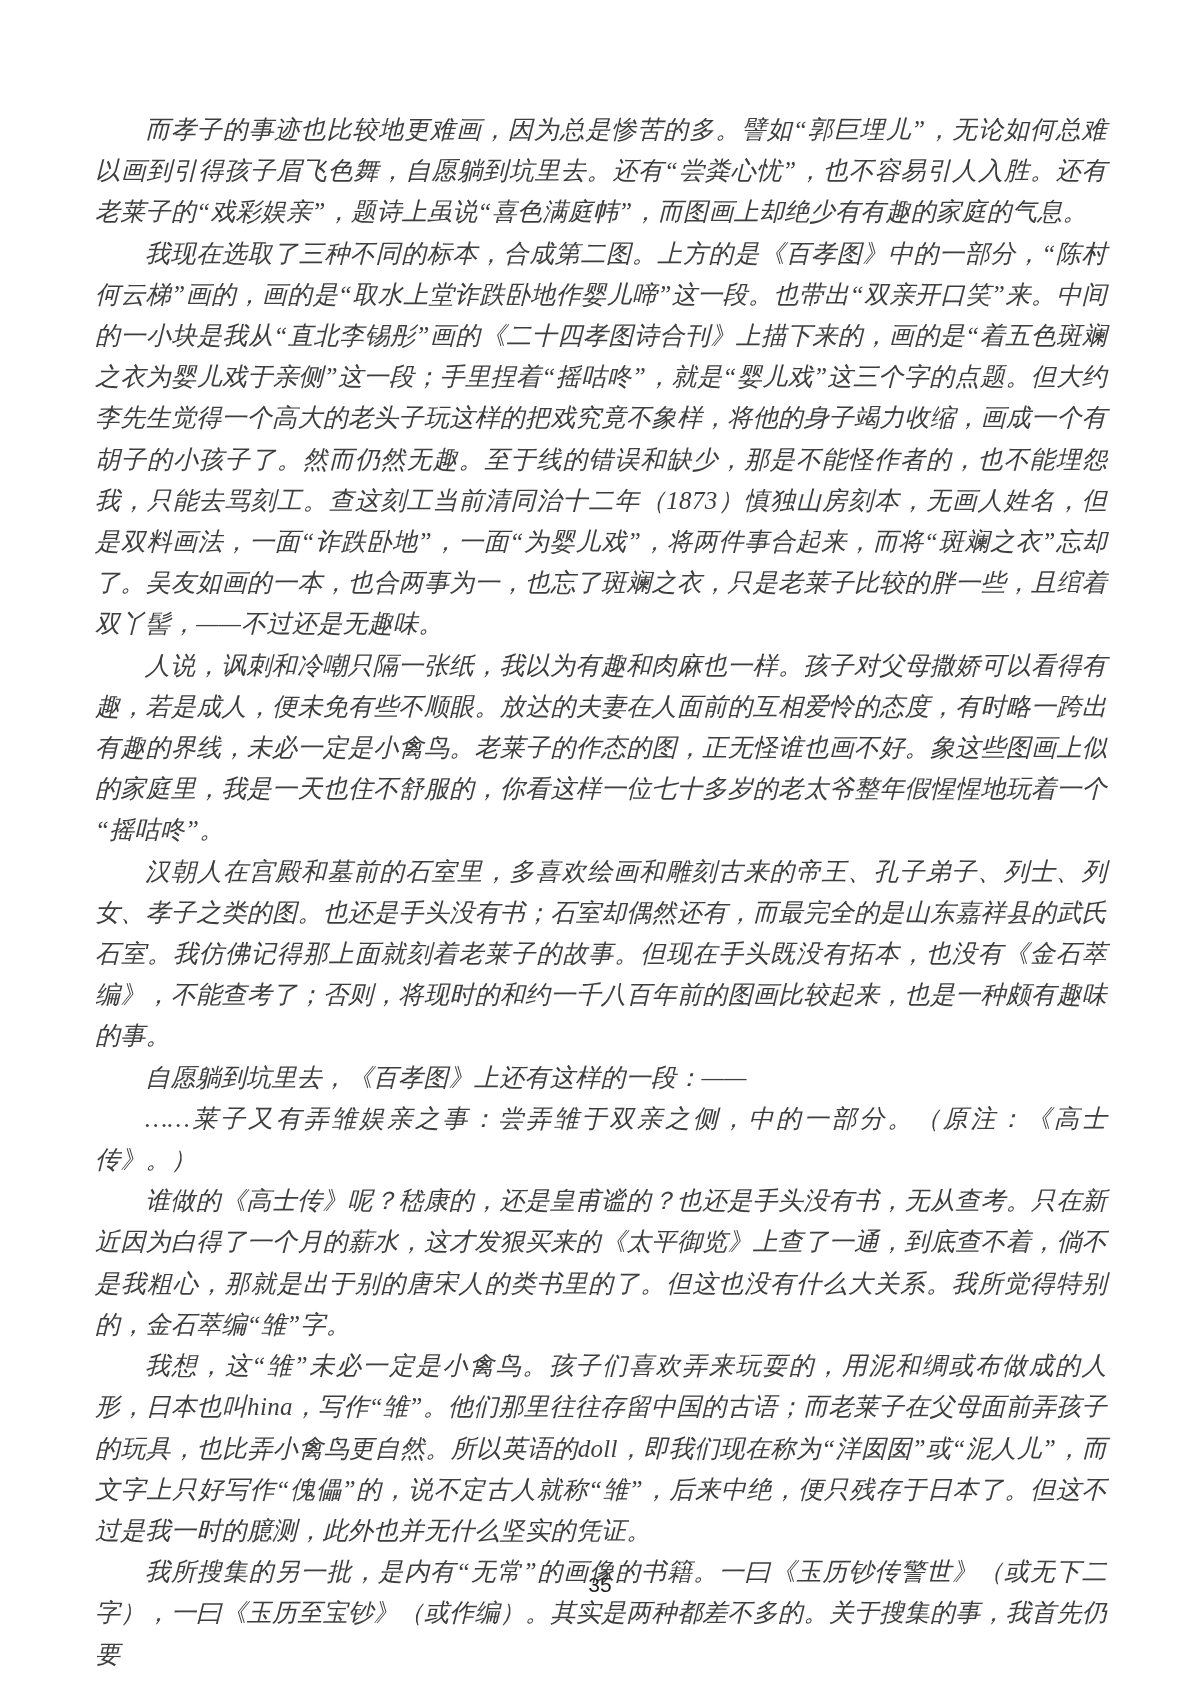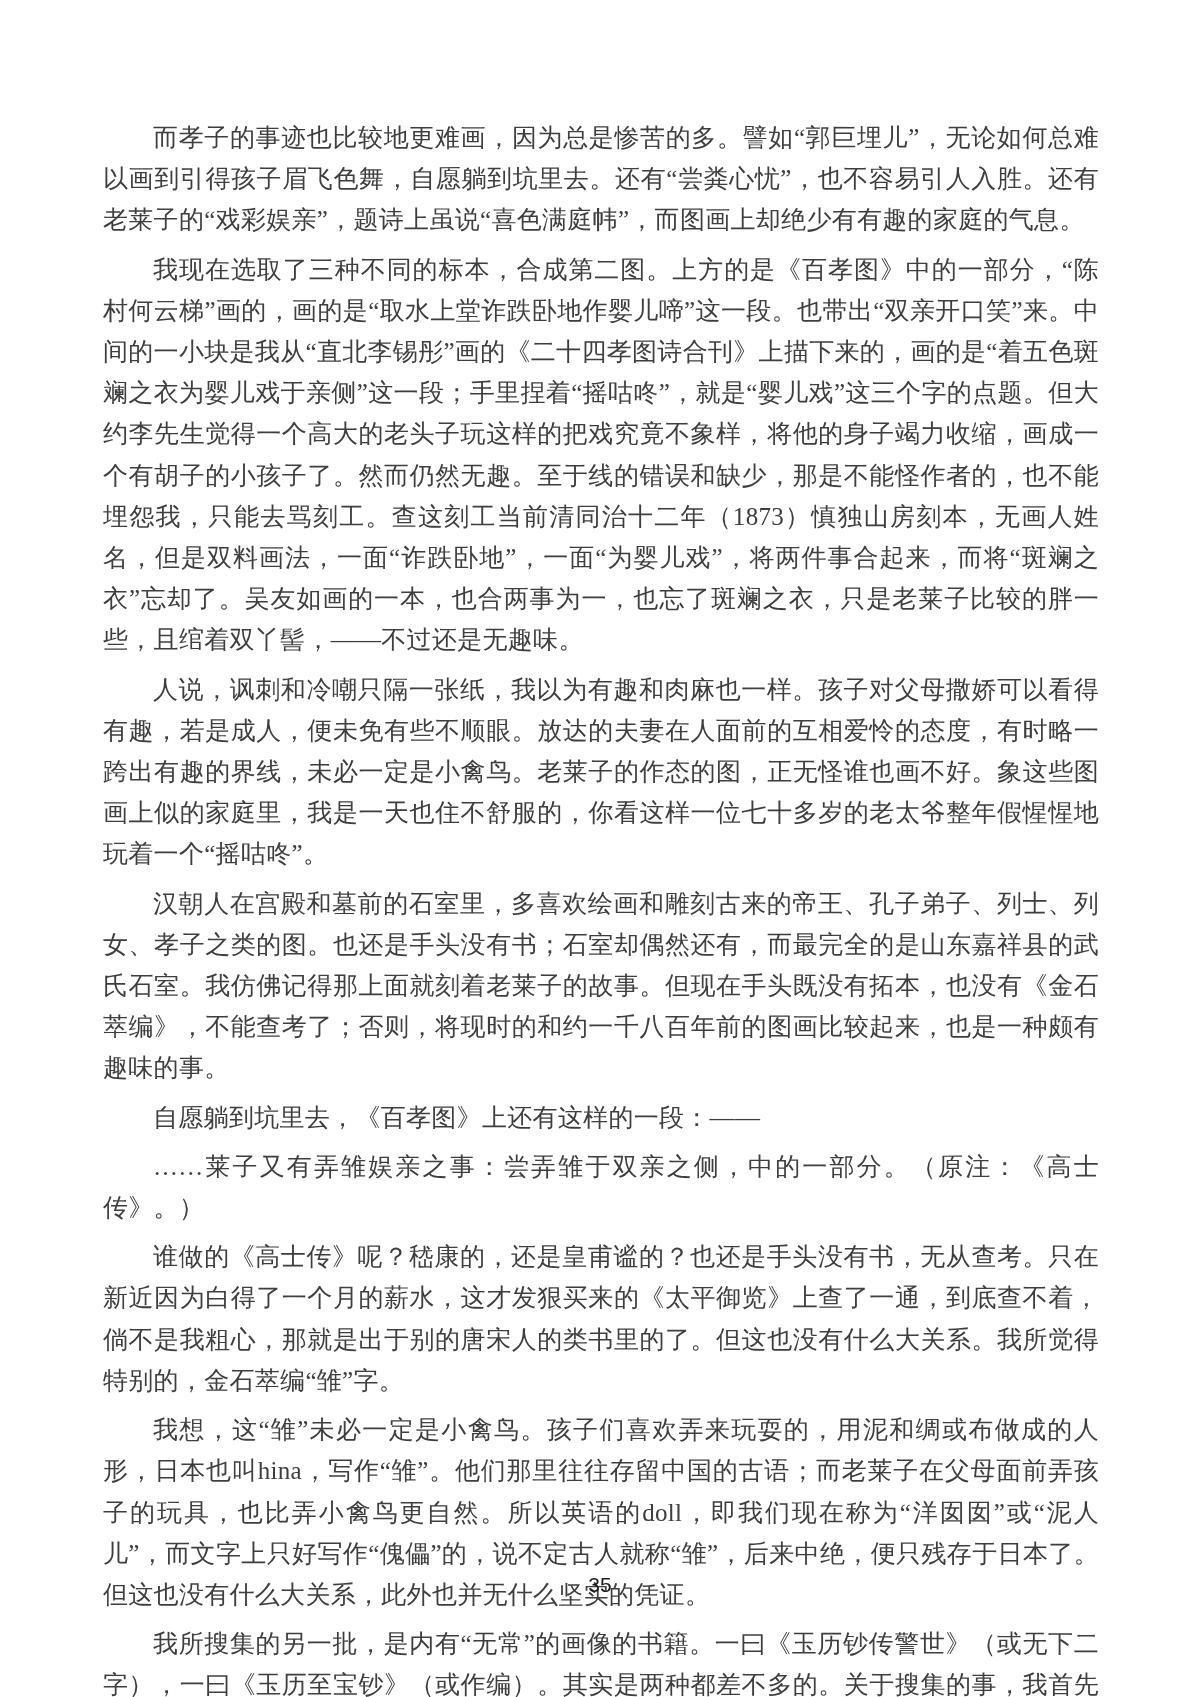--- a/index.html
+++ b/index.html
@@ -22,23 +22,24 @@
     width: 1012px;
     color: #3e3e3e;
     font-size: 25px;
     line-height: 41.2px;
     text-align: justify;
     text-justify: inter-ideograph;
     word-break: break-all;
     letter-spacing: 0.3px;
   }
   .content p {
-    margin: 8px;
+    margin: 0;
     padding: 0;
     text-indent: 2em;
+    font-style: italic;
   }
   .page-number {
     position: absolute;
     left: 0;
     right: 0;
     top: 1566px;
     text-align: center;
     font-family: "Liberation Sans", "DejaVu Sans", sans-serif;
     font-size: 21px;
     color: #1c1c1c;
@@ -51,17 +52,17 @@
 
 <div class="page">
   <div class="content">
     <p>而孝子的事迹也比较地更难画，因为总是惨苦的多。譬如“郭巨埋儿”，无论如何总难以画到引得孩子眉飞色舞，自愿躺到坑里去。还有“尝粪心忧”，也不容易引人入胜。还有老莱子的“戏彩娱亲”，题诗上虽说“喜色满庭帏”，而图画上却绝少有有趣的家庭的气息。</p>
     <p>我现在选取了三种不同的标本，合成第二图。上方的是《百孝图》中的一部分，“陈村何云梯”画的，画的是“取水上堂诈跌卧地作婴儿啼”这一段。也带出“双亲开口笑”来。中间的一小块是我从“直北李锡彤”画的《二十四孝图诗合刊》上描下来的，画的是“着五色斑斓之衣为婴儿戏于亲侧”这一段；手里捏着“摇咕咚”，就是“婴儿戏”这三个字的点题。但大约李先生觉得一个高大的老头子玩这样的把戏究竟不象样，将他的身子竭力收缩，画成一个有胡子的小孩子了。然而仍然无趣。至于线的错误和缺少，那是不能怪作者的，也不能埋怨我，只能去骂刻工。查这刻工当前清同治十二年（1873）慎独山房刻本，无画人姓名，但是双料画法，一面“诈跌卧地”，一面“为婴儿戏”，将两件事合起来，而将“斑斓之衣”忘却了。吴友如画的一本，也合两事为一，也忘了斑斓之衣，只是老莱子比较的胖一些，且绾着双丫髻，——不过还是无趣味。</p>
     <p>人说，讽刺和冷嘲只隔一张纸，我以为有趣和肉麻也一样。孩子对父母撒娇可以看得有趣，若是成人，便未免有些不顺眼。放达的夫妻在人面前的互相爱怜的态度，有时略一跨出有趣的界线，未必一定是小禽鸟。老莱子的作态的图，正无怪谁也画不好。象这些图画上似的家庭里，我是一天也住不舒服的，你看这样一位七十多岁的老太爷整年假惺惺地玩着一个“摇咕咚”。</p>
     <p>汉朝人在宫殿和墓前的石室里，多喜欢绘画和雕刻古来的帝王、孔子弟子、列士、列女、孝子之类的图。也还是手头没有书；石室却偶然还有，而最完全的是山东嘉祥县的武氏石室。我仿佛记得那上面就刻着老莱子的故事。但现在手头既没有拓本，也没有《金石萃编》，不能查考了；否则，将现时的和约一千八百年前的图画比较起来，也是一种颇有趣味的事。</p>
     <p>自愿躺到坑里去，《百孝图》上还有这样的一段：——</p>
     <p>……莱子又有弄雏娱亲之事：尝弄雏于双亲之侧，中的一部分。（原注：《高士传》。）</p>
     <p>谁做的《高士传》呢？嵇康的，还是皇甫谧的？也还是手头没有书，无从查考。只在新近因为白得了一个月的薪水，这才发狠买来的《太平御览》上查了一通，到底查不着，倘不是我粗心，那就是出于别的唐宋人的类书里的了。但这也没有什么大关系。我所觉得特别的，金石萃编“雏”字。</p>
-    <p>我想，这“雏”未必一定是小禽鸟。孩子们喜欢弄来玩耍的，用泥和绸或布做成的人形，日本也叫hina，写作“雏”。他们那里往往存留中国的古语；而老莱子在父母面前弄孩子的玩具，也比弄小禽鸟更自然。所以英语的doll，即我们现在称为“洋囡囡”或“泥人儿”，而文字上只好写作“傀儡”的，说不定古人就称“雏”，后来中绝，便只残存于日本了。但这也没有什么大关系，此外也并无什么坚实的凭证。</p>
+    <p>我想，这“雏”未必一定是小禽鸟。孩子们喜欢弄来玩耍的，用泥和绸或布做成的人形，日本也叫hina，写作“雏”。他们那里往往存留中国的古语；而老莱子在父母面前弄孩子的玩具，也比弄小禽鸟更自然。所以英语的doll，即我们现在称为“洋囡囡”或“泥人儿”，而文字上只好写作“傀儡”的，说不定古人就称“雏”，后来中绝，便只残存于日本了。但这不过是我一时的臆测，此外也并无什么坚实的凭证。</p>
     <p>我所搜集的另一批，是内有“无常”的画像的书籍。一曰《玉历钞传警世》（或无下二字），一曰《玉历至宝钞》（或作编）。其实是两种都差不多的。关于搜集的事，我首先仍要</p>
   </div>
   <div class="page-number">35</div>
 </div>
 
 </body></html>

